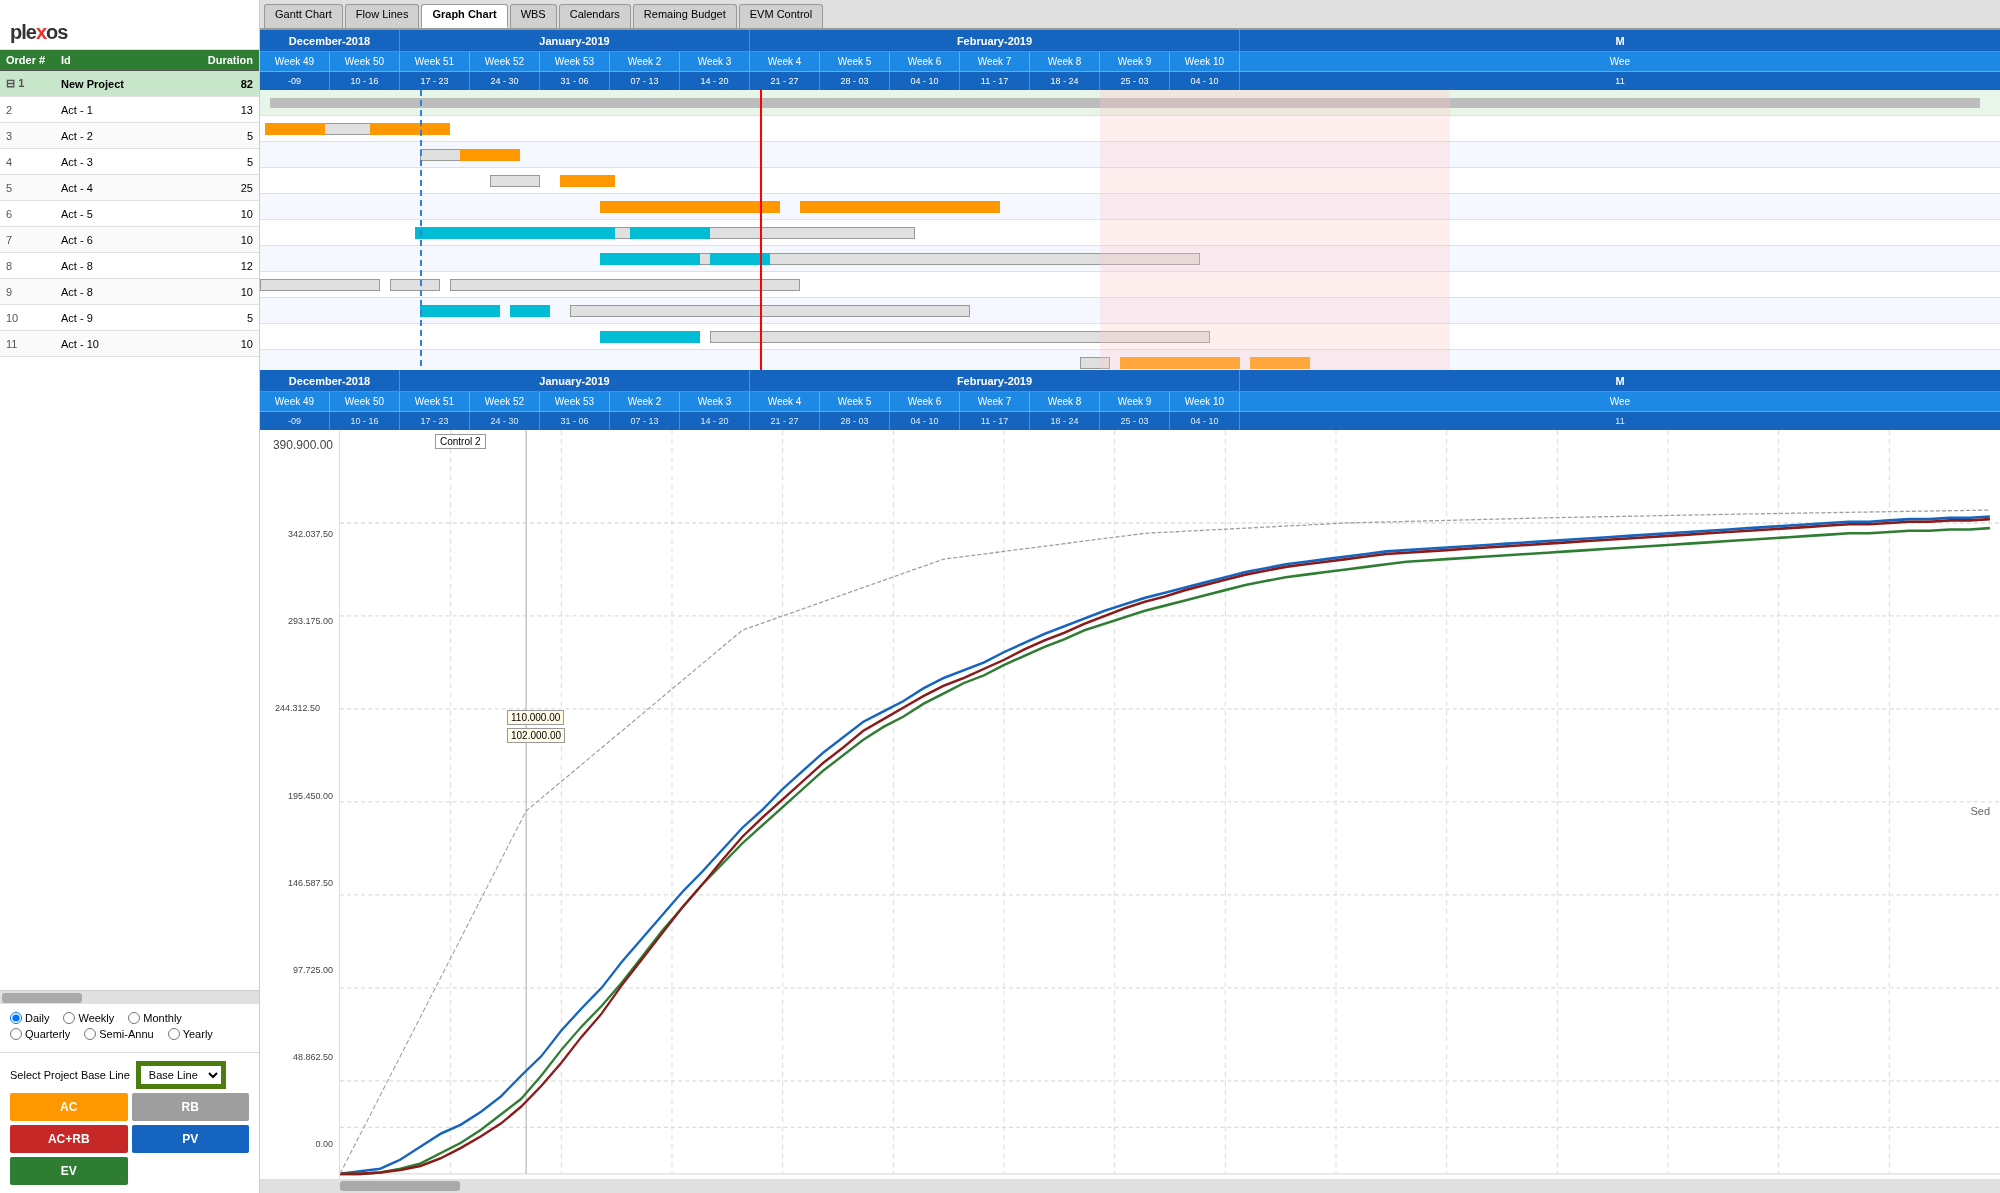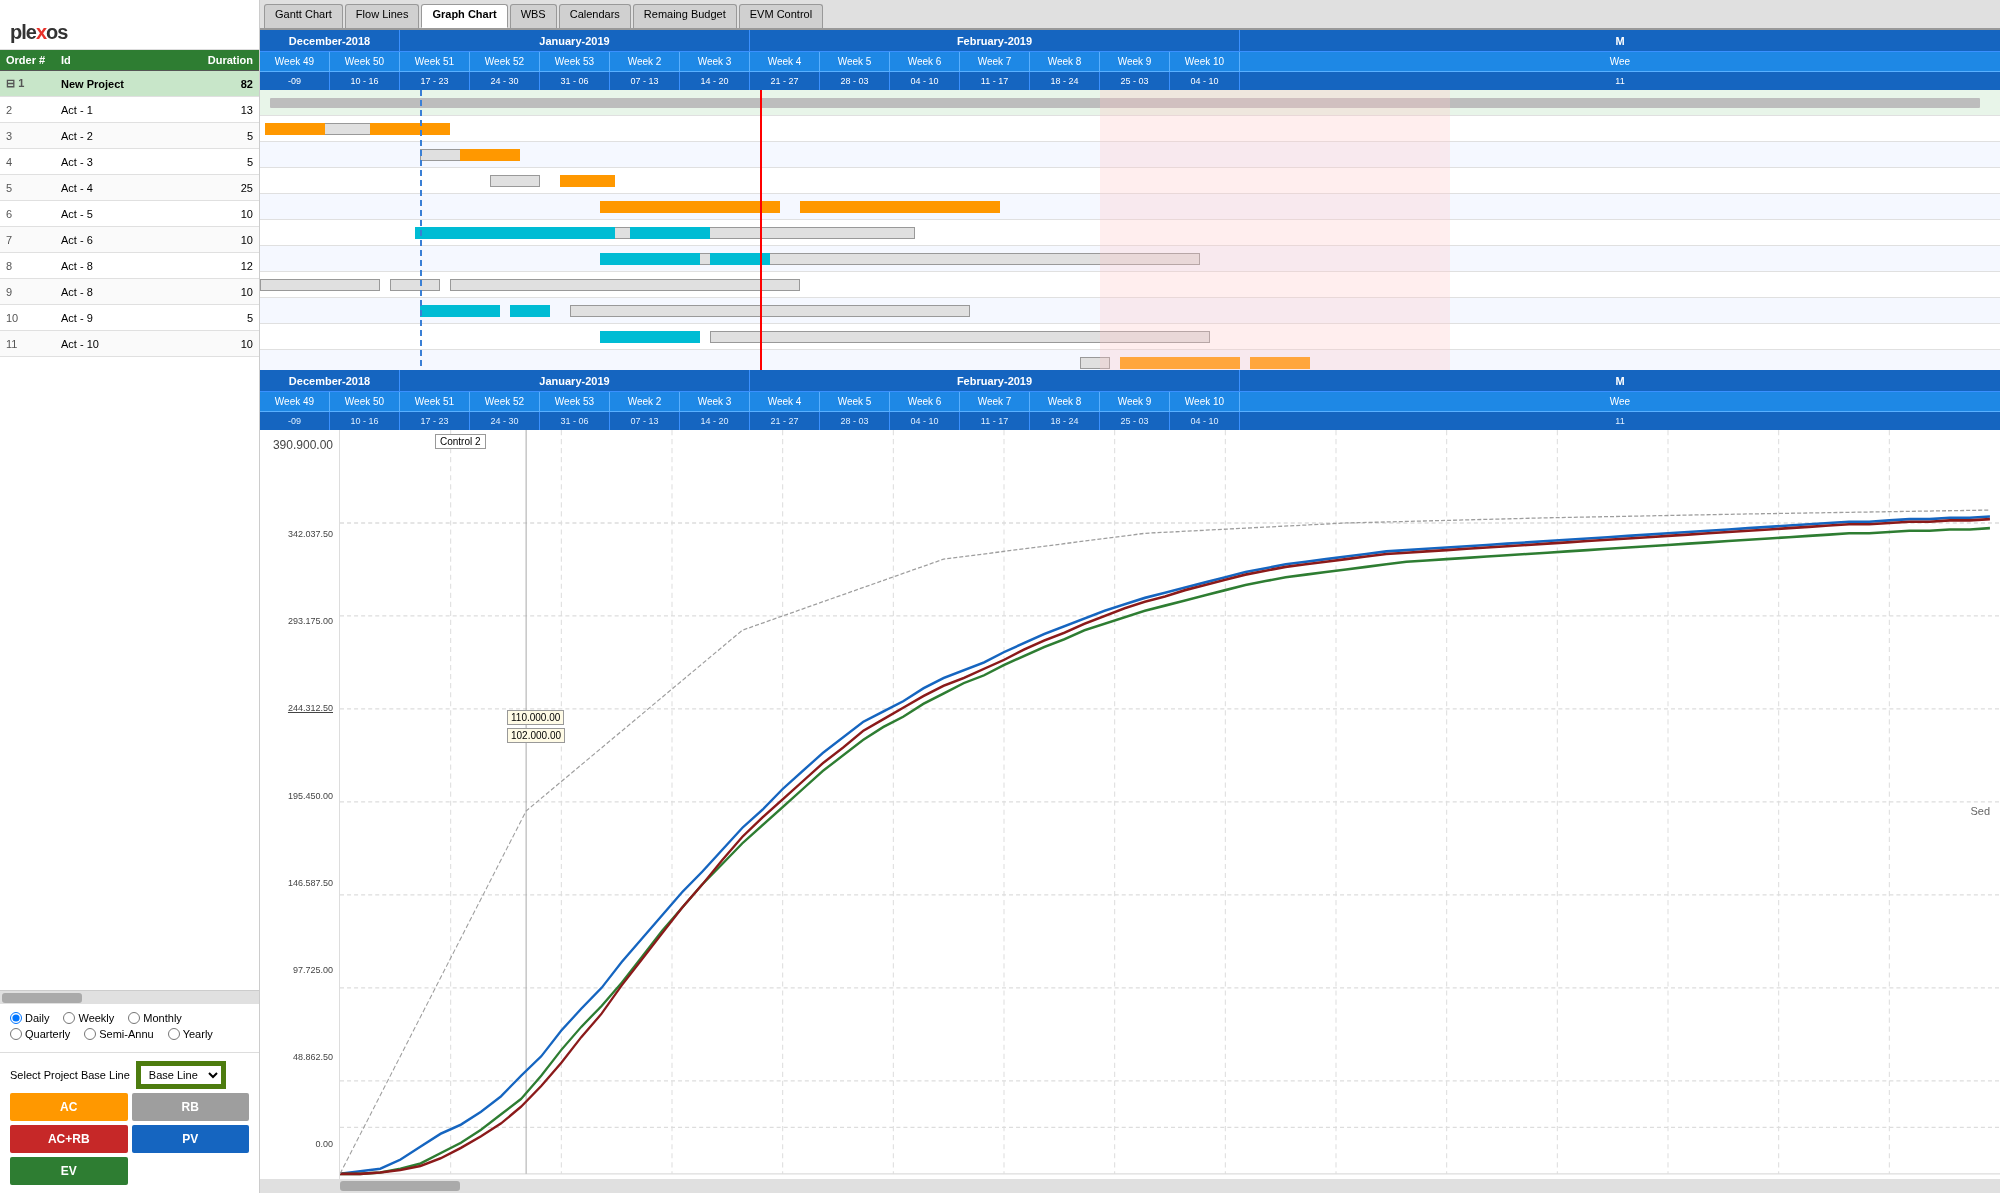--- a/index.html
+++ b/index.html
@@ -369,21 +369,21 @@
         </div>
       </div>
 
       <div class="graph-chart-container">
         <div style="display:flex; width:100%; height:100%;">
 
           <div style="width:80px; min-width:80px; display:flex; flex-direction:column; justify-content:space-between; padding:8px 2px 30px 2px; border-right:1px solid #ddd; background:#fff;">
             <div style="font-size:12px; color:#444; text-align:right; padding-right:4px;">390.900.00</div>
             <div style="font-size:9px; color:#444; text-align:right; padding-right:4px;">342.037.50</div>
             <div style="font-size:9px; color:#444; text-align:right; padding-right:4px;">293.175.00</div>
-            <div style="font-size:9px; color:#444; text-align:right; padding-right:4px;text-decoration:underline;">244.312.50</div>
+            <div style="font-size:9px; color:#444; text-align:center; padding-right:4px;">244.312.50</div>
             <div style="font-size:9px; color:#444; text-align:right; padding-right:4px;">195.450.00</div>
             <div style="font-size:9px; color:#444; text-align:right; padding-right:4px;">146.587.50</div>
             <div style="font-size:9px; color:#444; text-align:right; padding-right:4px;">97.725.00</div>
             <div style="font-size:9px; color:#444; text-align:right; padding-right:4px;">48.862.50</div>
             <div style="font-size:9px; color:#444; text-align:right; padding-right:4px;">0.00</div>
           </div>
 
           <div style="flex:1; position:relative; overflow:hidden;text-align:right;">
             
             <div style="position:absolute; top:4px; left:95px; font-size:10px; background:#fff; border:1px solid #999; padding:1px 4px; z-index:10;">Control 2</div>

